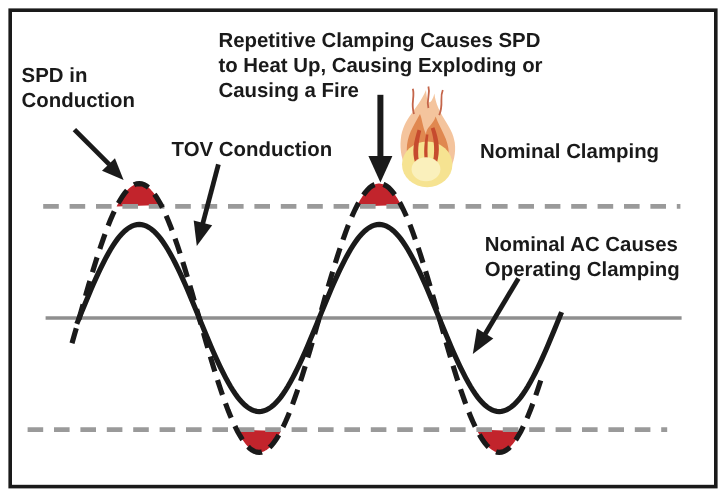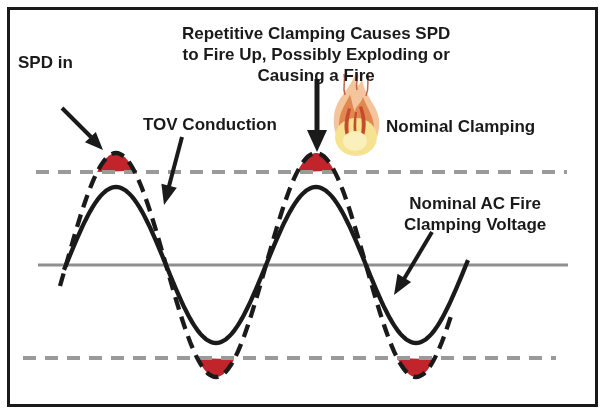--- a/index.html
+++ b/index.html
@@ -1,20 +1,20 @@
 <!DOCTYPE html>
 <html style="--red: #C2242C; --gray: #9A9A9A; --zero-gray: #8F8F8F; --ink: #1A1A1A;"><head>
 <meta charset="utf-8">
 <style>
   html,body{margin:0;padding:0;background:#fff;}
   .stage{position:relative;width:601px;height:412px;background:#fff;overflow:hidden;
          font-family:"Liberation Sans",sans-serif;}
   .stage svg{position:absolute;left:0;top:0;}
   .lbl{position:absolute;font:700 17px/21px "Liberation Sans",sans-serif;
-       color:var(--ink);white-space:nowrap;text-align:center;}
+       color:var(--ink);white-space:nowrap;}
   .dome{fill:var(--red);stroke:none;}
   .grayline{stroke:var(--gray);fill:none;}
   .zeroline{stroke:var(--zero-gray);fill:none;}
   .wave{stroke:var(--ink);fill:none;stroke-linecap:butt;}
   .ink-fill{fill:var(--ink);}
   .ink-stroke{stroke:var(--ink);fill:none;}
 </style>
 </head>
 <body>
 
@@ -62,32 +62,33 @@
       <ellipse cx="356" cy="137" rx="21" ry="19" fill="#F6E391"></ellipse>
       <path d="M348,108 C345,118 343,126 346,136 L350,138 C347,128 349,117 351,109 Z" fill="#C64B2E"></path>
       <path d="M362,106 C366,116 367,126 364,136 L360,138 C363,128 362,116 359,107 Z" fill="#C64B2E"></path>
       <path d="M355,112 C353,122 353,130 355,140 L357,140 C356,130 356,120 357,112 Z" fill="#C64B2E"></path>
       <ellipse cx="355" cy="141" rx="12" ry="10" fill="#FAF0BC"></ellipse>
     </g>
   </svg>
 
   <div class="lbl" style="left:182px;top:23px">
     <div>Repetitive Clamping Causes SPD</div>
-    <div>to Fire Up, Possibly Exploding or</div>
+    <div>to Heat Up, Causing Exploding or</div>
     <div>Causing a Fire</div>
   </div>
 
   <div class="lbl" style="left:18px;top:52px">
     <div>SPD in</div>
+    <div>Conduction</div>
   </div>
 
   <div class="lbl" style="left:143px;top:114px">TOV Conduction</div>
 
-  <div class="lbl" style="left:386px;top:116px">
+  <div class="lbl" style="left:400px;top:116px">
     <div>Nominal Clamping</div>
   </div>
 
   <div class="lbl" style="left:404px;top:193px">
-    <div>Nominal AC Fire</div>
-    <div>Clamping Voltage</div>
+    <div>Nominal AC Causes</div>
+    <div>Operating Clamping</div>
   </div>
 
 </div>
 
 </body></html>

